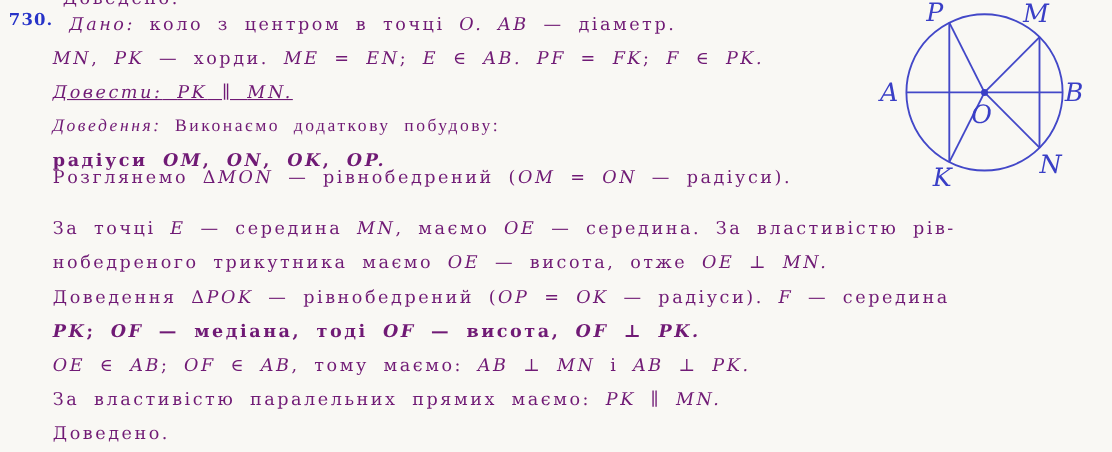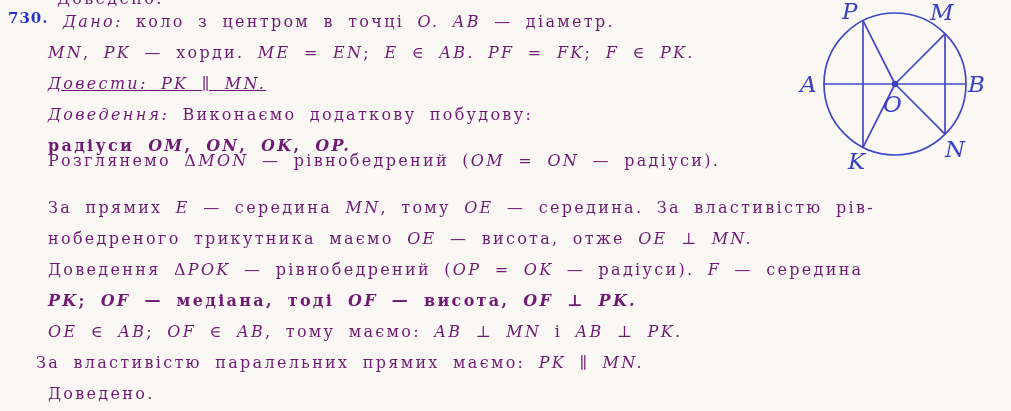--- a/index.html
+++ b/index.html
@@ -53,29 +53,29 @@
 <div id="page">
 
   <div class="line clipped">Доведено.</div>
 
   <div class="num">730.</div>
 
   <div>
       <div class="line" style="left: 63px; top: 9px;"><span class="var">Дано:</span><span class="txt"> коло з центром в точці </span><span class="var">O.</span><span class="txt"> </span><span class="var">AB</span><span class="txt"> — діаметр.</span></div>
       <div class="line" style="left: 48px; top: 40px;"><span class="var">MN</span><span class="txt">, </span><span class="var">PK</span><span class="txt"> — хорди. </span><span class="var">ME</span><span class="txt"> = </span><span class="var">EN</span><span class="txt">; </span><span class="var">E</span><span class="txt"> ∈ </span><span class="var">AB.</span><span class="txt"> </span><span class="var">PF</span><span class="txt"> = </span><span class="var">FK</span><span class="txt">; </span><span class="var">F</span><span class="txt"> ∈ </span><span class="var">PK.</span></div>
       <div class="line" style="left: 48px; top: 71px; text-decoration: underline;"><span class="var">Довести:</span><span class="txt"> </span><span class="var">PK</span><span class="txt"> ∥ </span><span class="var">MN.</span></div>
-      <div class="line" style="left: 48px; top: 102px;"><span class="var">Доведення:</span><span class="txt"> Виконаємо додаткову побудову:</span></div>
+      <div class="line" style="left: 48px; top: 102px; font-family: Liberation Serif, serif;"><span class="var">Доведення:</span><span class="txt"> Виконаємо додаткову побудову:</span></div>
       <div class="line" style="left: 48px; top: 133px; font-weight: bold;"><span class="txt">радіуси </span><span class="var">OM</span><span class="txt">, </span><span class="var">ON</span><span class="txt">, </span><span class="var">OK</span><span class="txt">, </span><span class="var">OP.</span></div>
       <div class="line" style="left: 48px; top: 148px;"><span class="txt">Розглянемо Δ</span><span class="var">MON</span><span class="txt"> — рівнобедрений (</span><span class="var">OM</span><span class="txt"> = </span><span class="var">ON</span><span class="txt"> — радіуси).</span></div>
-      <div class="line" style="left: 48px; top: 195px;"><span class="txt">За прямих </span><span class="var">E</span><span class="txt"> — середина </span><span class="var">MN</span><span class="txt">, тому </span><span class="var">OE</span><span class="txt"> — середина. За властивістю рів-</span></div>
+      <div class="line" style="left: 48px; top: 195px;"><span class="txt">За точці </span><span class="var">E</span><span class="txt"> — середина </span><span class="var">MN</span><span class="txt">, маємо </span><span class="var">OE</span><span class="txt"> — середина. За властивістю рів-</span></div>
       <div class="line" style="left: 48px; top: 226px;"><span class="txt">нобедреного трикутника маємо </span><span class="var">OE</span><span class="txt"> — висота, отже </span><span class="var">OE</span><span class="txt"> ⊥ </span><span class="var">MN.</span></div>
       <div class="line" style="left: 48px; top: 257px;"><span class="txt">Доведення Δ</span><span class="var">POK</span><span class="txt"> — рівнобедрений (</span><span class="var">OP</span><span class="txt"> = </span><span class="var">OK</span><span class="txt"> — радіуси). </span><span class="var">F</span><span class="txt"> — середина</span></div>
       <div class="line" style="left: 48px; top: 288px; font-weight: bold;"><span class="var">PK</span><span class="txt">; </span><span class="var">OF</span><span class="txt"> — медіана, тоді </span><span class="var">OF</span><span class="txt"> — висота, </span><span class="var">OF</span><span class="txt"> ⊥ </span><span class="var">PK.</span></div>
       <div class="line" style="left: 48px; top: 319px;"><span class="var">OE</span><span class="txt"> ∈ </span><span class="var">AB</span><span class="txt">; </span><span class="var">OF</span><span class="txt"> ∈ </span><span class="var">AB</span><span class="txt">, тому маємо: </span><span class="var">AB</span><span class="txt"> ⊥ </span><span class="var">MN</span><span class="txt"> і </span><span class="var">AB</span><span class="txt"> ⊥ </span><span class="var">PK.</span></div>
-      <div class="line" style="left: 36px; top: 350px;"><span class="txt">За властивістю паралельних прямих маємо: </span><span class="var">PK</span><span class="txt"> ∥ </span><span class="var">MN.</span></div>
+      <div class="line" style="left: 48px; top: 350px;"><span class="txt">За властивістю паралельних прямих маємо: </span><span class="var">PK</span><span class="txt"> ∥ </span><span class="var">MN.</span></div>
       <div class="line" style="left: 48px; top: 381px;"><span class="txt">Доведено.</span></div>
     </div>
 
   <svg id="diagram" viewBox="0 0 212 172">
     <g stroke="#4348c8" stroke-width="1.7" fill="none">
       <circle cx="97" cy="84" r="71"></circle>
       <line x1="26" y1="84" x2="168" y2="84"></line>
       <line x1="65" y1="20.6" x2="65" y2="147.4"></line>
       <line x1="147" y1="33.8" x2="147" y2="134.2"></line>
       <line x1="97" y1="84" x2="65" y2="20.6"></line>

